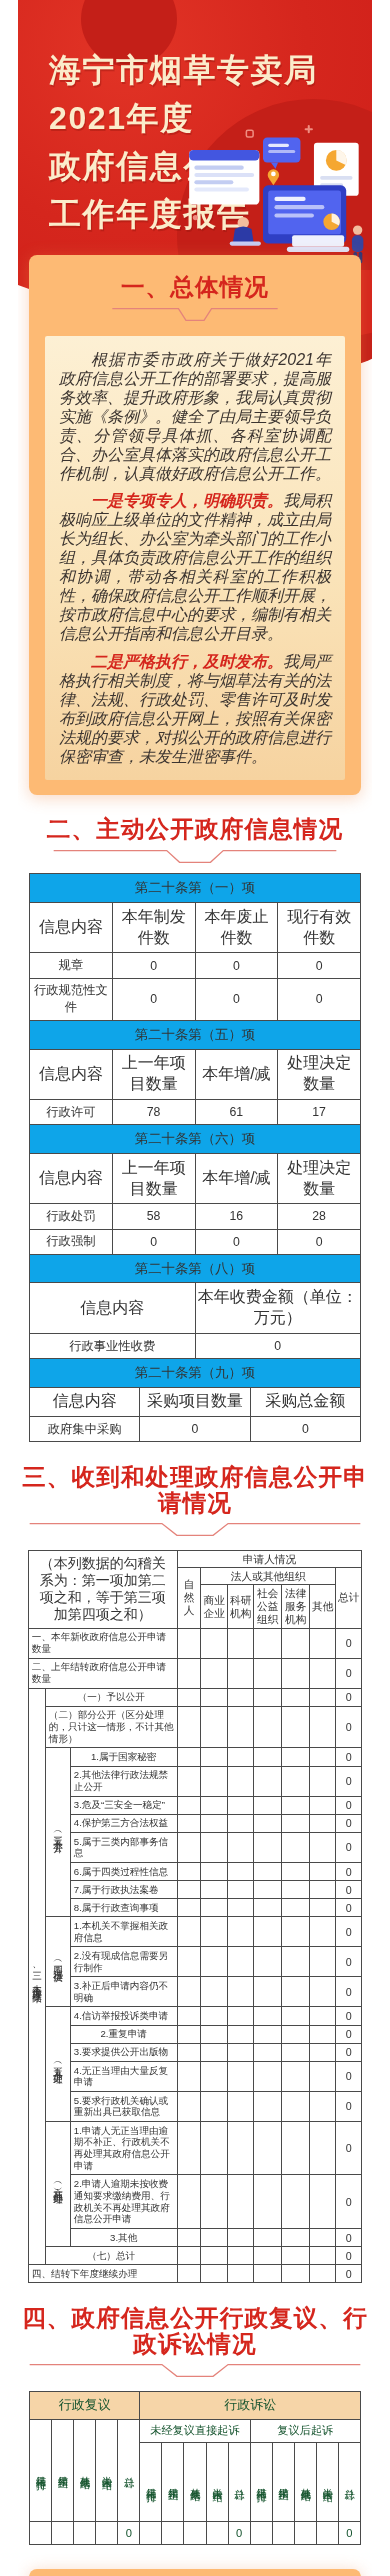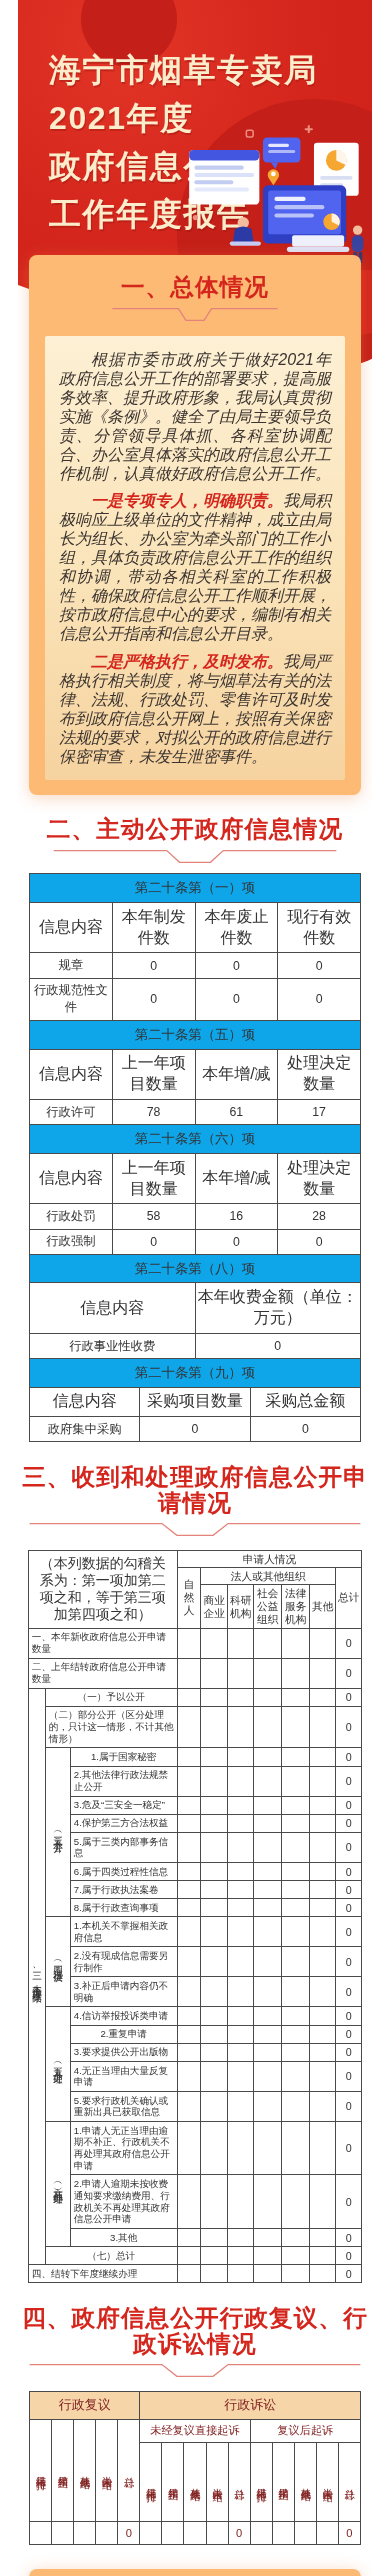--- a/index.html
+++ b/index.html
@@ -45,21 +45,21 @@
   table.t3 th,table.t3 td{border:1.1px solid #4a4a4a;color:#333;vertical-align:middle;font-weight:normal;text-align:center;padding:1.6px 1.1px;}
   table.t3 .note{font-size:14px;text-align:center;line-height:17px;padding:3.2px 4.3px;}
   table.t3 .hd{font-size:10.7px;line-height:13px;}
   table.t3 .lab{font-size:9.6px;line-height:11.8px;padding:2.7px 1.6px;}
   table.t3 .lab.left{text-align:left;padding-left:3.2px;}
   table.t3 .vert{writing-mode:vertical-rl;text-orientation:upright;font-size:9.6px;letter-spacing:1.6px;padding:3.2px 1.1px;}
   table.t3 td.tot{font-size:10.7px;}
 
   
   table.t4{width:332px;margin:11.8px auto 0;border-collapse:collapse;table-layout:fixed;}
-  table.t4 th,table.t4 td{border:1.1px solid #4a4a4a;color:#7f1d1d;vertical-align:middle;font-weight:normal;text-align:center;padding:2.1px 0.5px;}
+  table.t4 th,table.t4 td{border:1.1px solid #4a4a4a;color:#14532d;vertical-align:middle;font-weight:normal;text-align:center;padding:2.1px 0.5px;}
   table.t4 .band{background:#f6d5a8;font-size:13px;padding:4.3px 1.1px;}
   table.t4 .sub{font-size:11.2px;padding:3.7px 1.1px;}
   table.t4 .vert{writing-mode:vertical-rl;text-orientation:upright;font-size:10.2px;letter-spacing:1.1px;height:74px;}
   table.t4 td{font-size:11.2px;height:18px;}
 </style>
 </head>
 <body>
 
 <div id="page">
 

